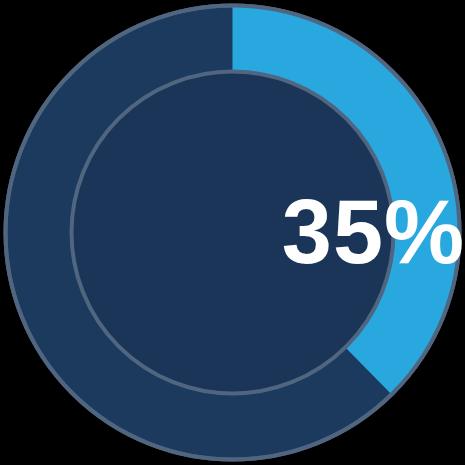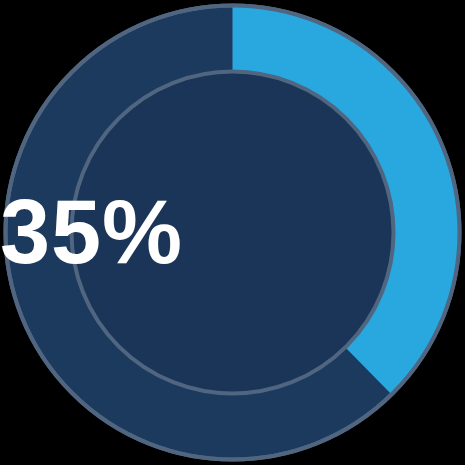--- a/index.html
+++ b/index.html
@@ -25,21 +25,21 @@
     height: 465px;
   }
   #center-label {
     position: absolute;
     left: 0;
     top: 0;
     width: 465px;
     height: 465px;
     display: flex;
     align-items: center;
-    justify-content: flex-start;
+    justify-content: flex-end;
     pointer-events: none;
   }
   #percent-text {
     font-family: "Liberation Sans", sans-serif;
     font-weight: bold;
     font-size: 90px;
     line-height: 1;
     color: #ffffff;
     letter-spacing: 1px;
     transform: translateY(-1px);

